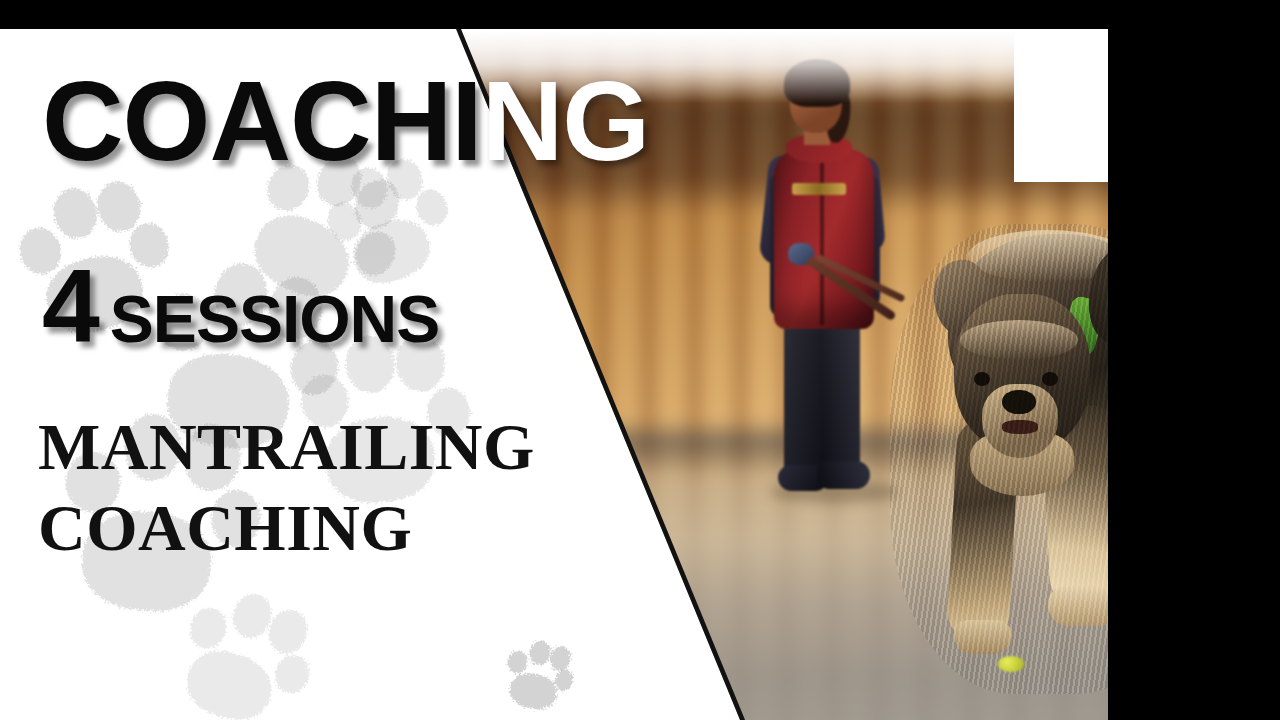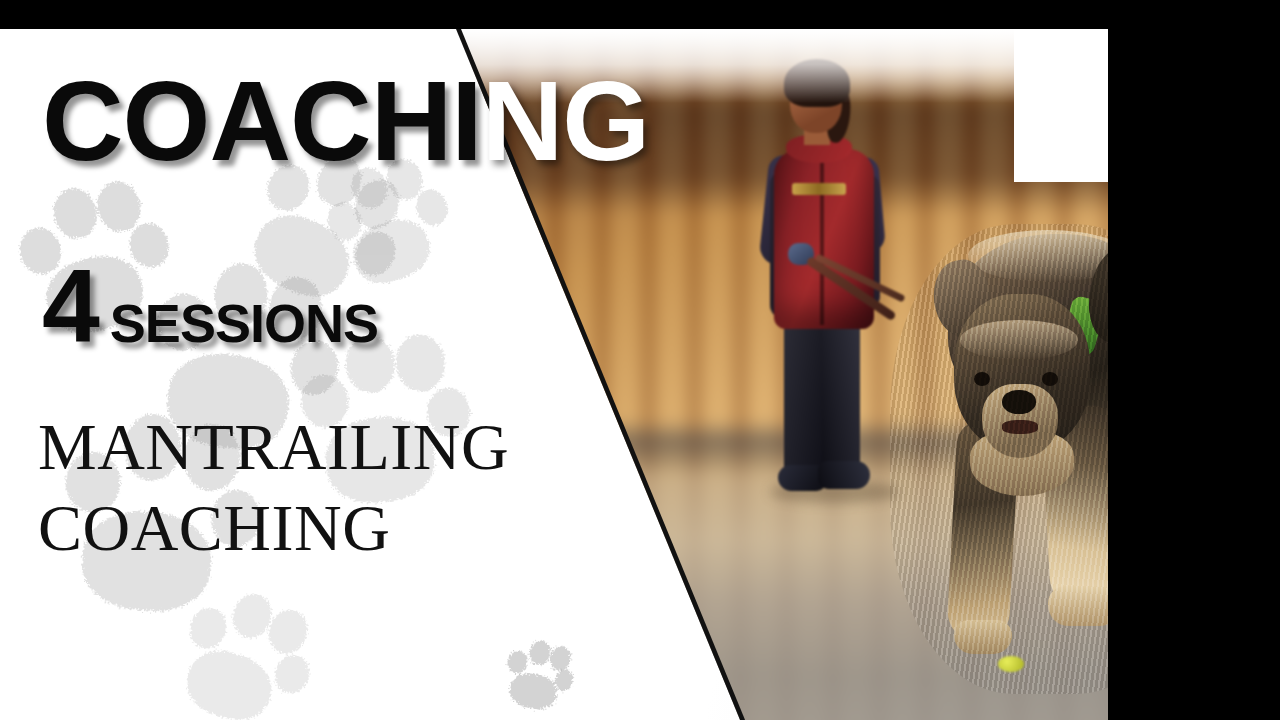--- a/index.html
+++ b/index.html
@@ -142,25 +142,25 @@
   .t-coaching .part-dark{color:#0a0a0a;}
   .t-coaching .part-light{color:#ffffff;text-shadow:4px 5px 7px rgba(0,0,0,.45);}
 
   .t-sessions{
     position:absolute;left:42px;top:225px;
     white-space:nowrap;z-index:6;
     font-family:"Liberation Sans",sans-serif;font-weight:700;
     color:#0a0a0a;text-shadow:5px 6px 5px rgba(0,0,0,.40);
   }
   .t-sessions .num{font-size:104px;line-height:1;}
-  .t-sessions .word{font-size:54px;line-height:1;letter-spacing:-1px;margin-left:10px;}
+  .t-sessions .word{font-size:66px;line-height:1;letter-spacing:-1px;margin-left:10px;}
 
   .t-main{
     position:absolute;left:38px;top:378px;z-index:6;
-    font-family:"Liberation Serif",serif;font-weight:400;
+    font-family:"Liberation Serif",serif;font-weight:700;
     font-size:66px;line-height:1.22;color:#111;letter-spacing:.5px;
   }
   .t-main div{white-space:nowrap;}
 
   .t-instructor{
     position:absolute;left:44px;top:658px;z-index:6;
     font-family:"Liberation Sans",sans-serif;font-weight:400;
     font-size:26px;letter-spacing:.4px;color:#131313;white-space:nowrap;
   }
 

